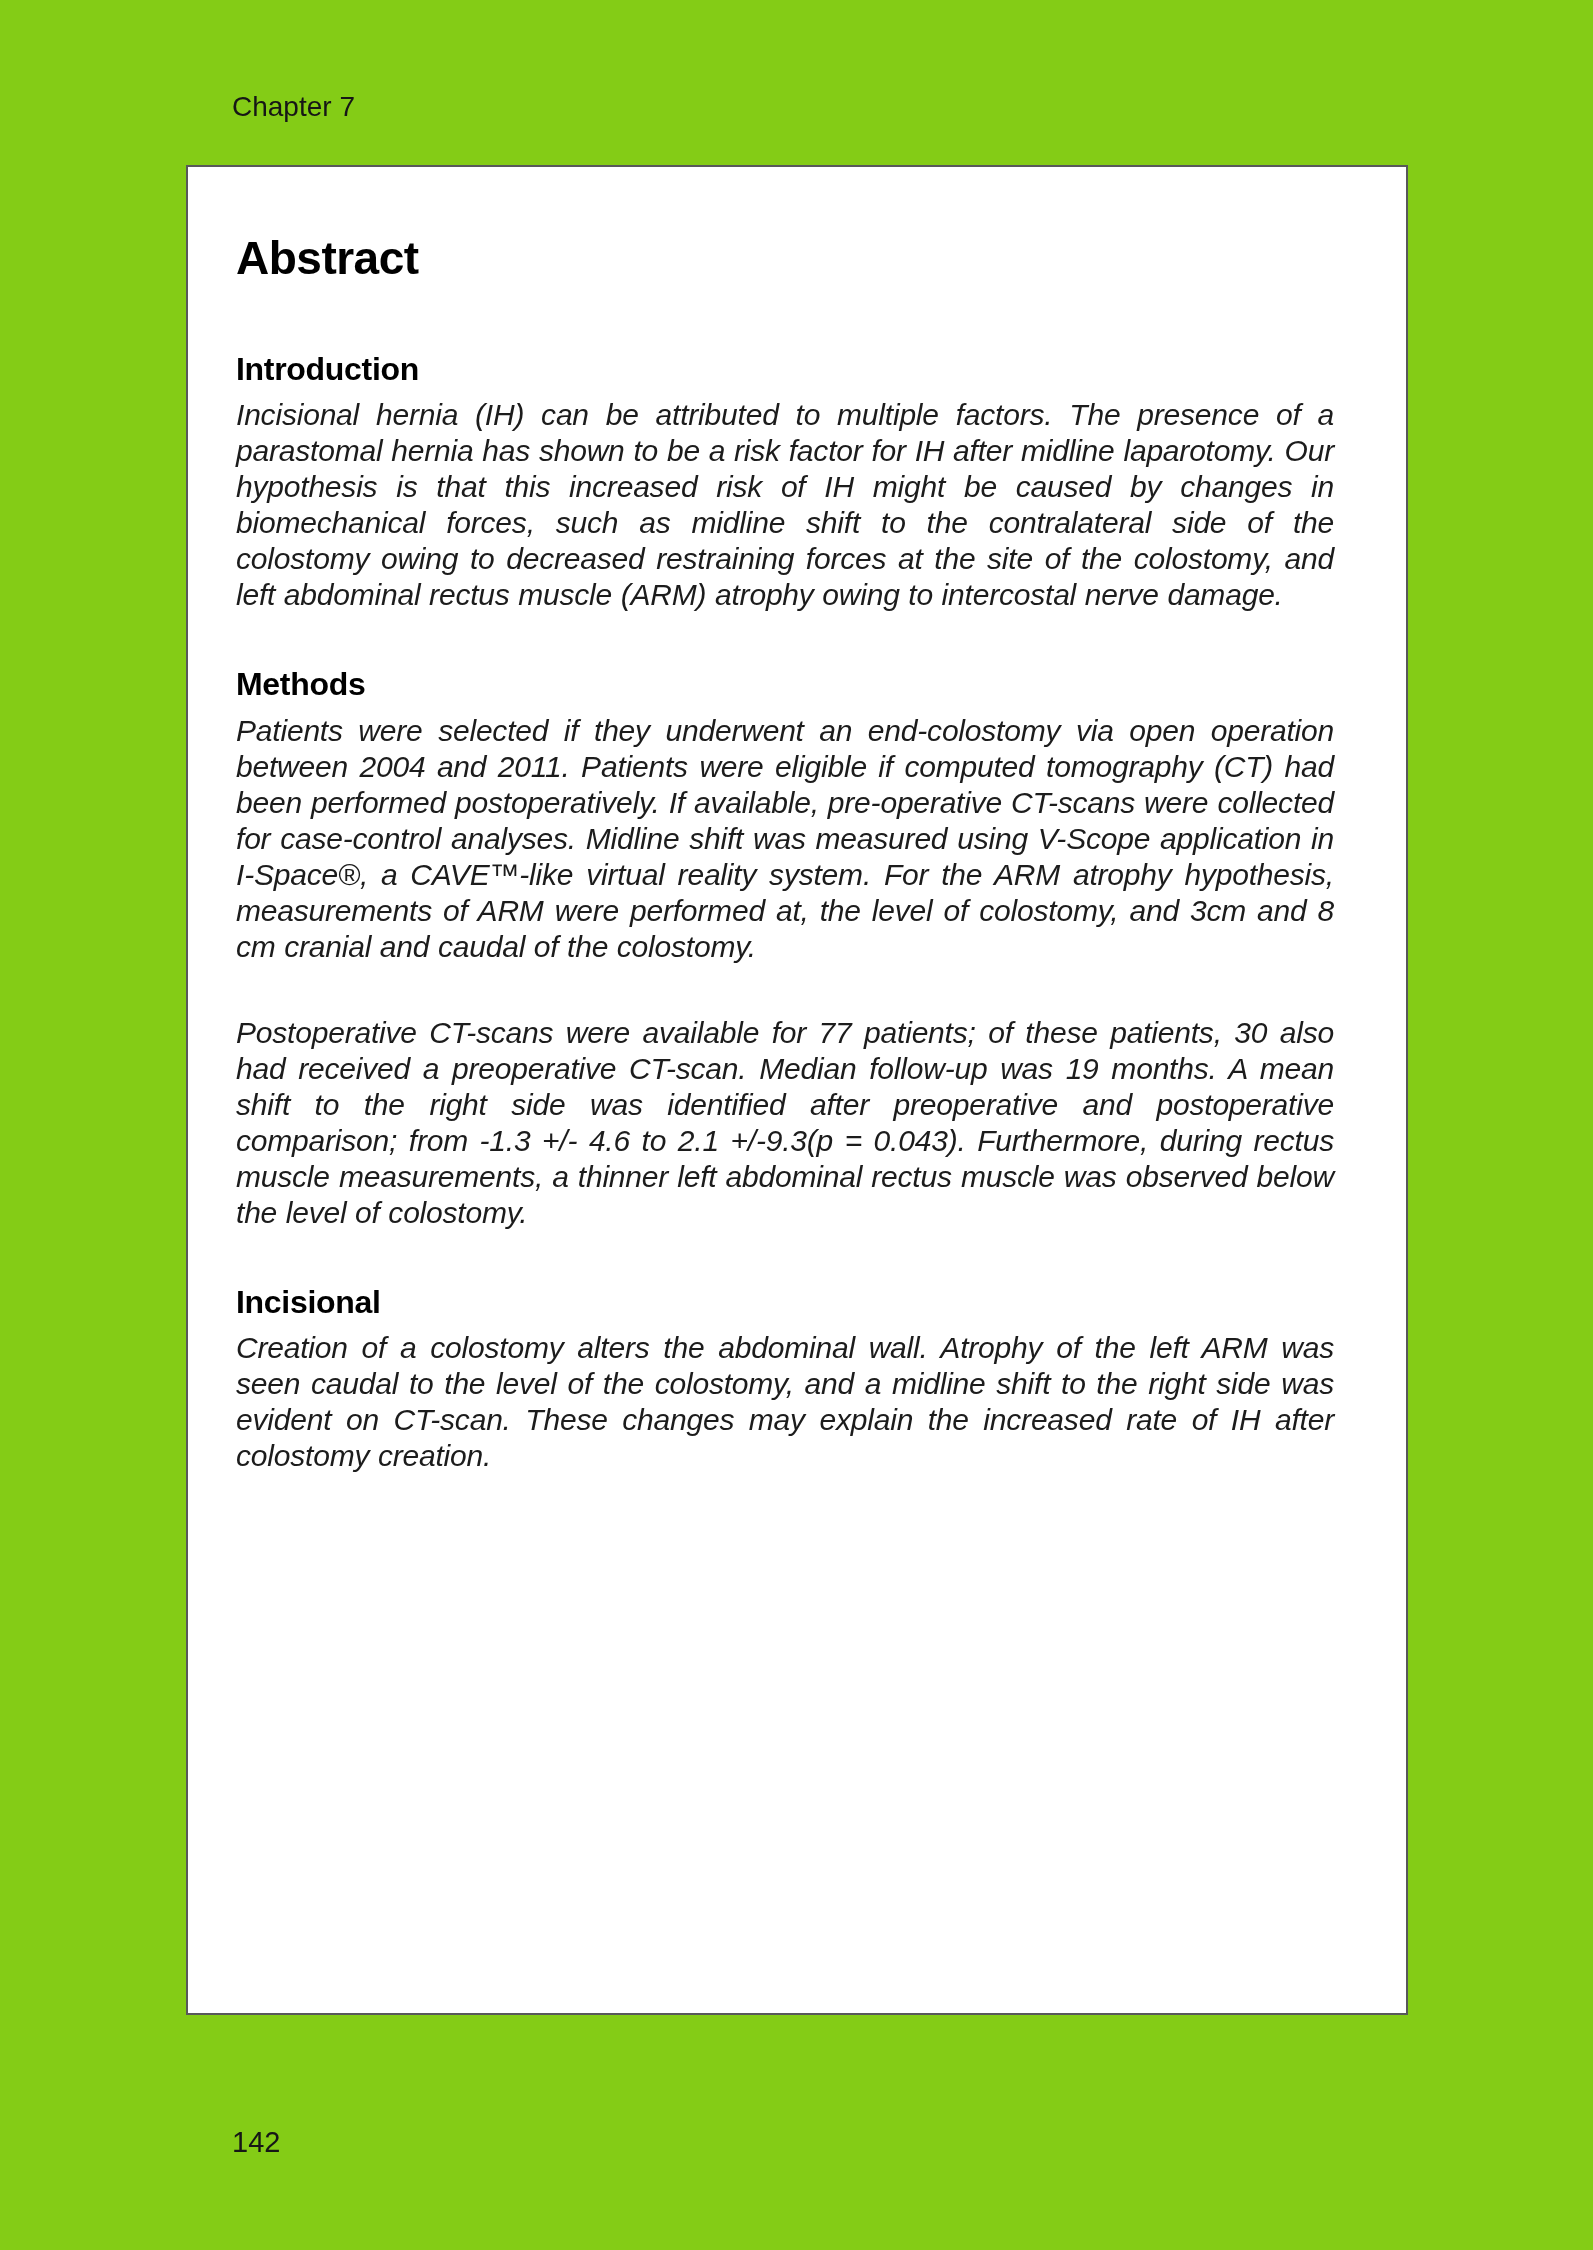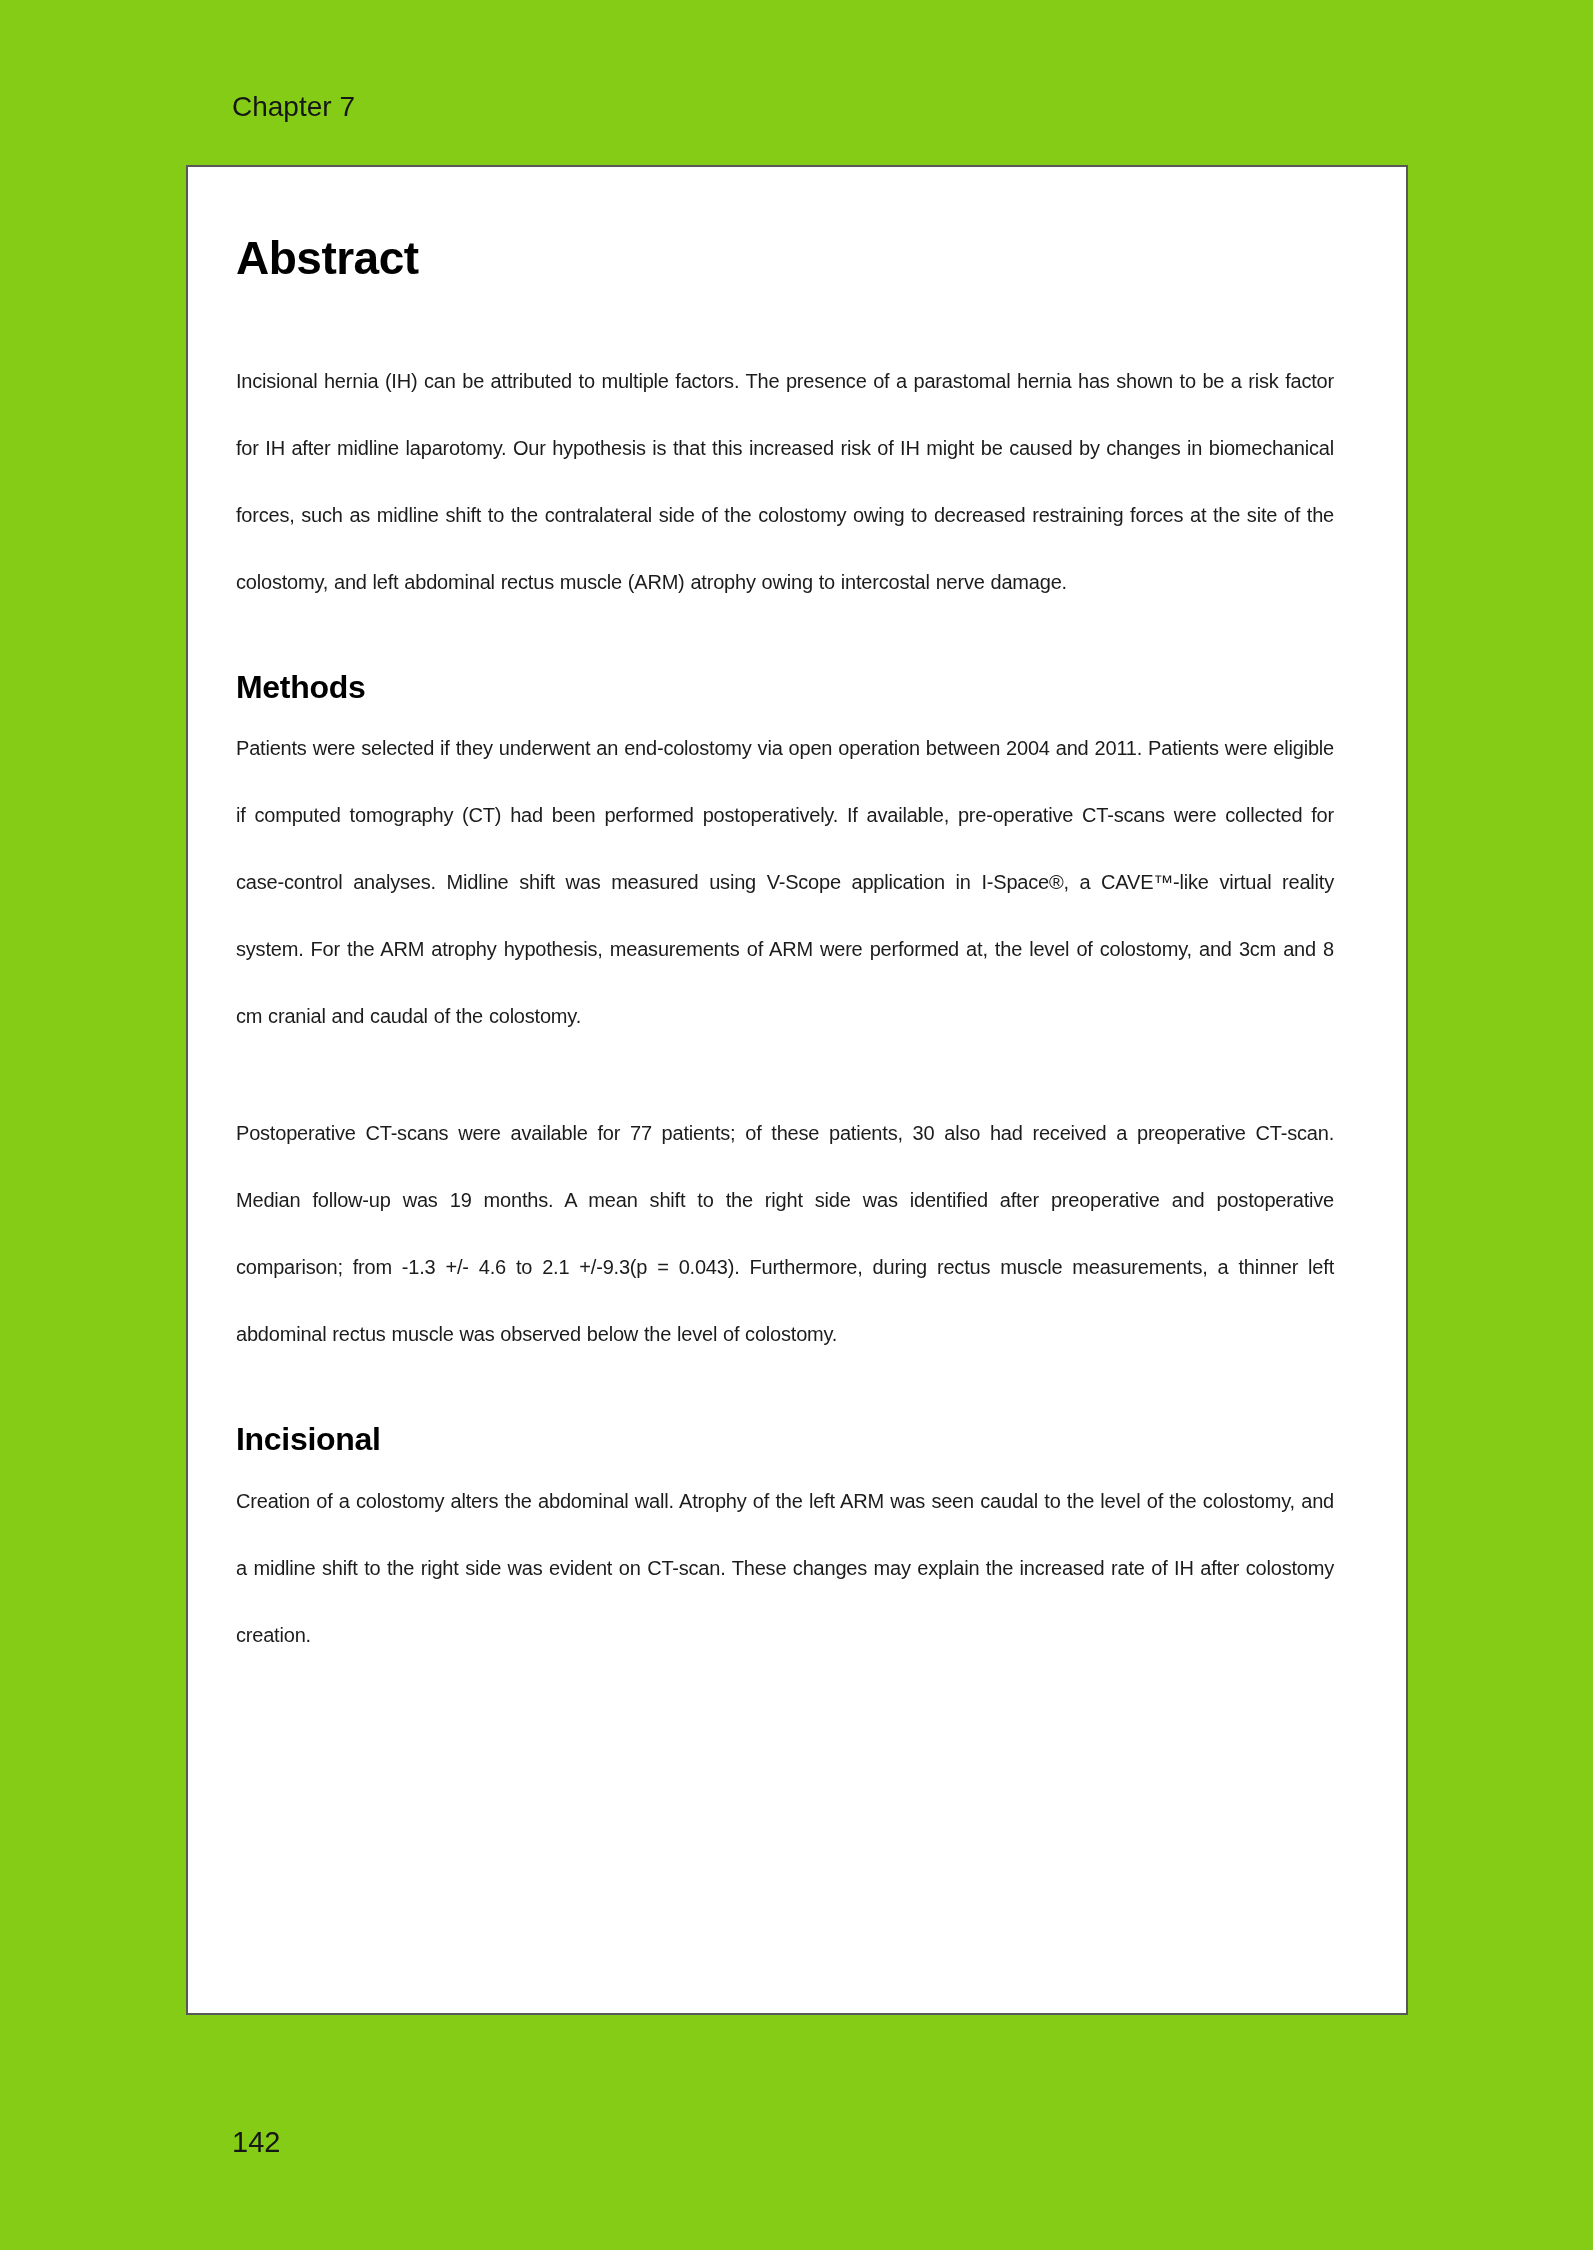--- a/index.html
+++ b/index.html
@@ -42,26 +42,27 @@
   .section { margin: 0 0 50px 0; }
   .section-heading {
     font-size: 32px;
     font-weight: bold;
     color: #000000;
     line-height: 1.35;
     margin-bottom: 6px;
     letter-spacing: -0.3px;
   }
   .section-body {
-    font-size: 20px;
-    line-height: 67px;
+    font-size: 30px;
+    line-height: 36px;
     text-align: justify;
     color: #1c1c1c;
     letter-spacing: -0.2px;
     word-spacing: 0.5px;
+    font-style: italic;
   }
   .page-number {
     position: absolute;
     left: 232px;
     top: 2126px;
     font-size: 29px;
     color: #161616;
     text-align: right;
   }
 </style>
@@ -70,20 +71,21 @@
 
 <div class="page-canvas">
 
   <div class="chapter-label">Chapter 7</div>
 
   <div class="abstract-box">
 
     <h1 class="abstract-title">Abstract</h1>
 
     <div class="section">
+      <h2 class="section-heading">Introduction</h2>
       <p class="section-body">Incisional hernia (IH) can be attributed to multiple factors. The presence of a parastomal hernia has shown to be a risk factor for IH after midline laparotomy. Our hypothesis is that this increased risk of IH might be caused by changes in biomechanical forces, such as midline shift to the contralateral side of the colostomy owing to decreased restraining forces at the site of the colostomy, and left abdominal rectus muscle (ARM) atrophy owing to intercostal nerve damage.</p>
     </div>
 
     <div class="section">
       <h2 class="section-heading">Methods</h2>
       <p class="section-body">Patients were selected if they underwent an end-colostomy via open operation between 2004 and 2011. Patients were eligible if computed tomography (CT) had been performed postoperatively. If available, pre-operative CT-scans were collected for case-control analyses. Midline shift was measured using V-Scope application in I-Space®, a CAVE™-like virtual reality system. For the ARM atrophy hypothesis, measurements of ARM were performed at, the level of colostomy, and 3cm and 8 cm cranial and caudal of the colostomy.</p>
     </div>
 
     <div class="section">
       <p class="section-body">Postoperative CT-scans were available for 77 patients; of these patients, 30 also had received a preoperative CT-scan. Median follow-up was 19 months. A mean shift to the right side was identified after preoperative and postoperative comparison; from -1.3 +/- 4.6 to 2.1 +/-9.3(p = 0.043). Furthermore, during rectus muscle measurements, a thinner left abdominal rectus muscle was observed below the level of colostomy.</p>

